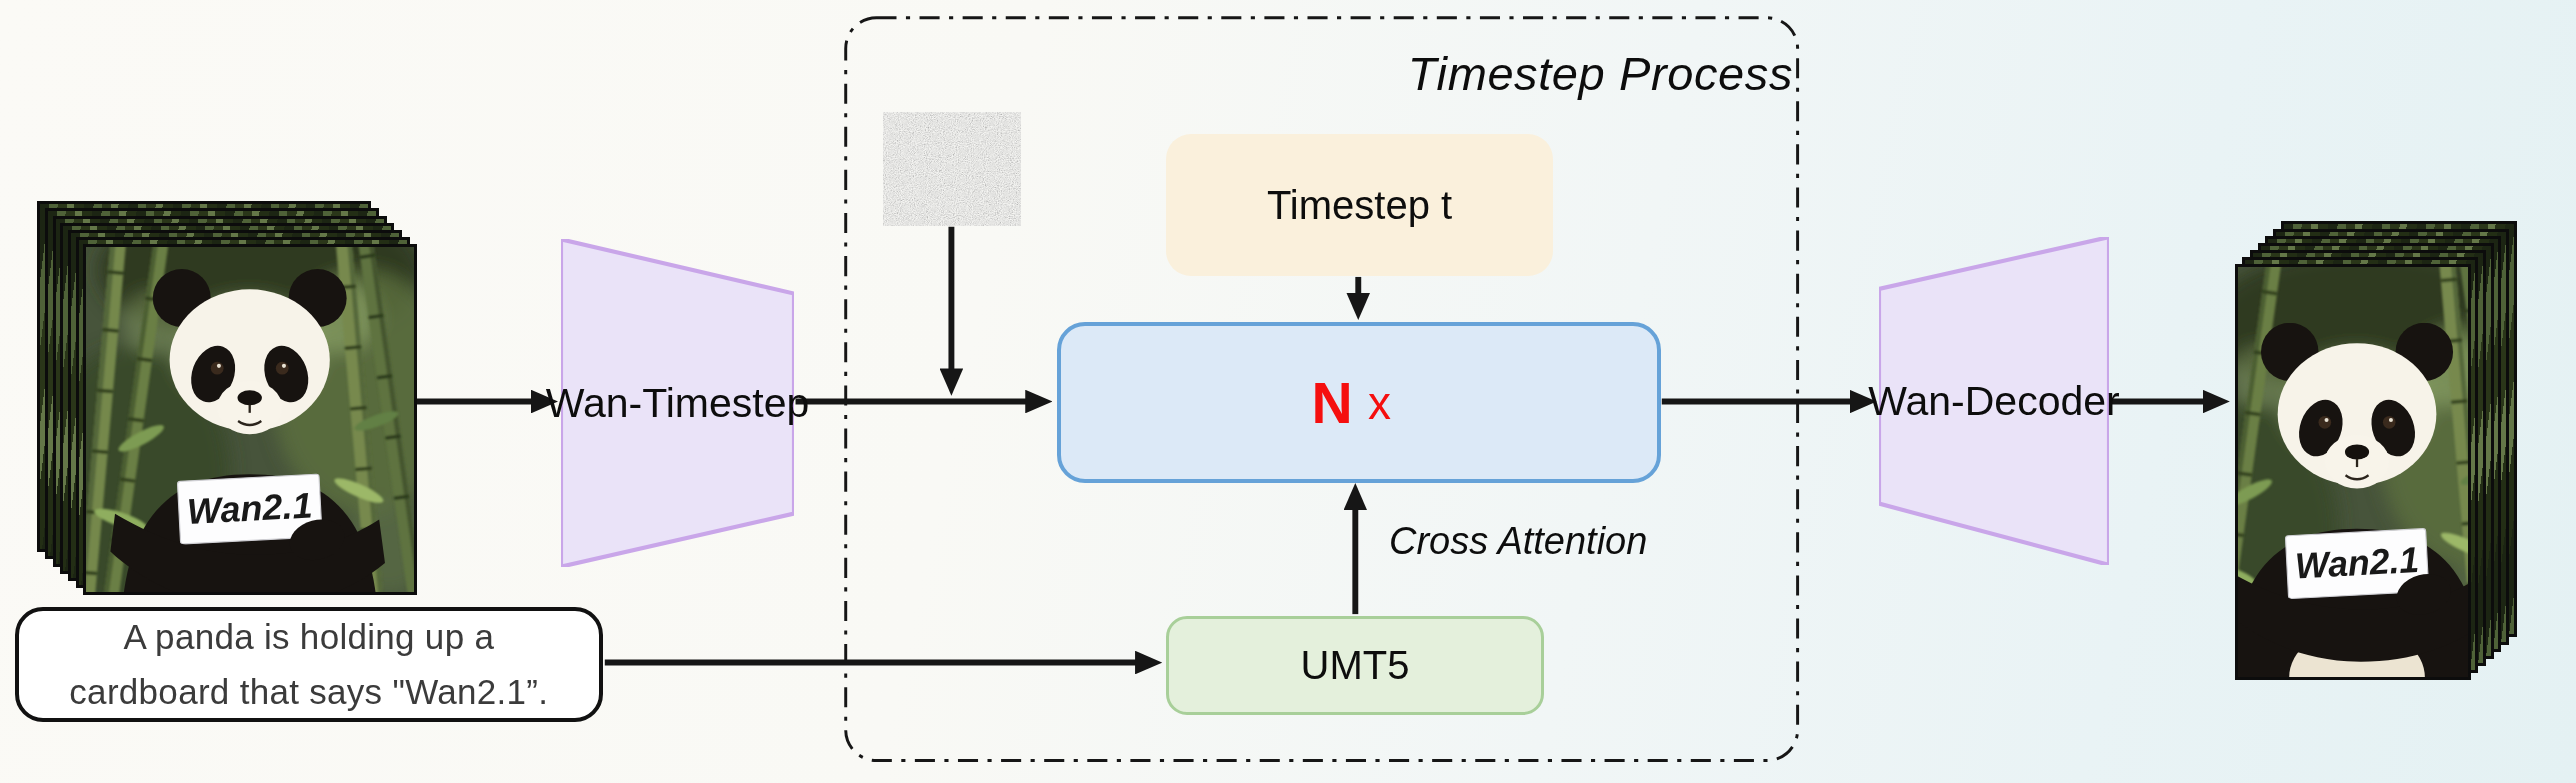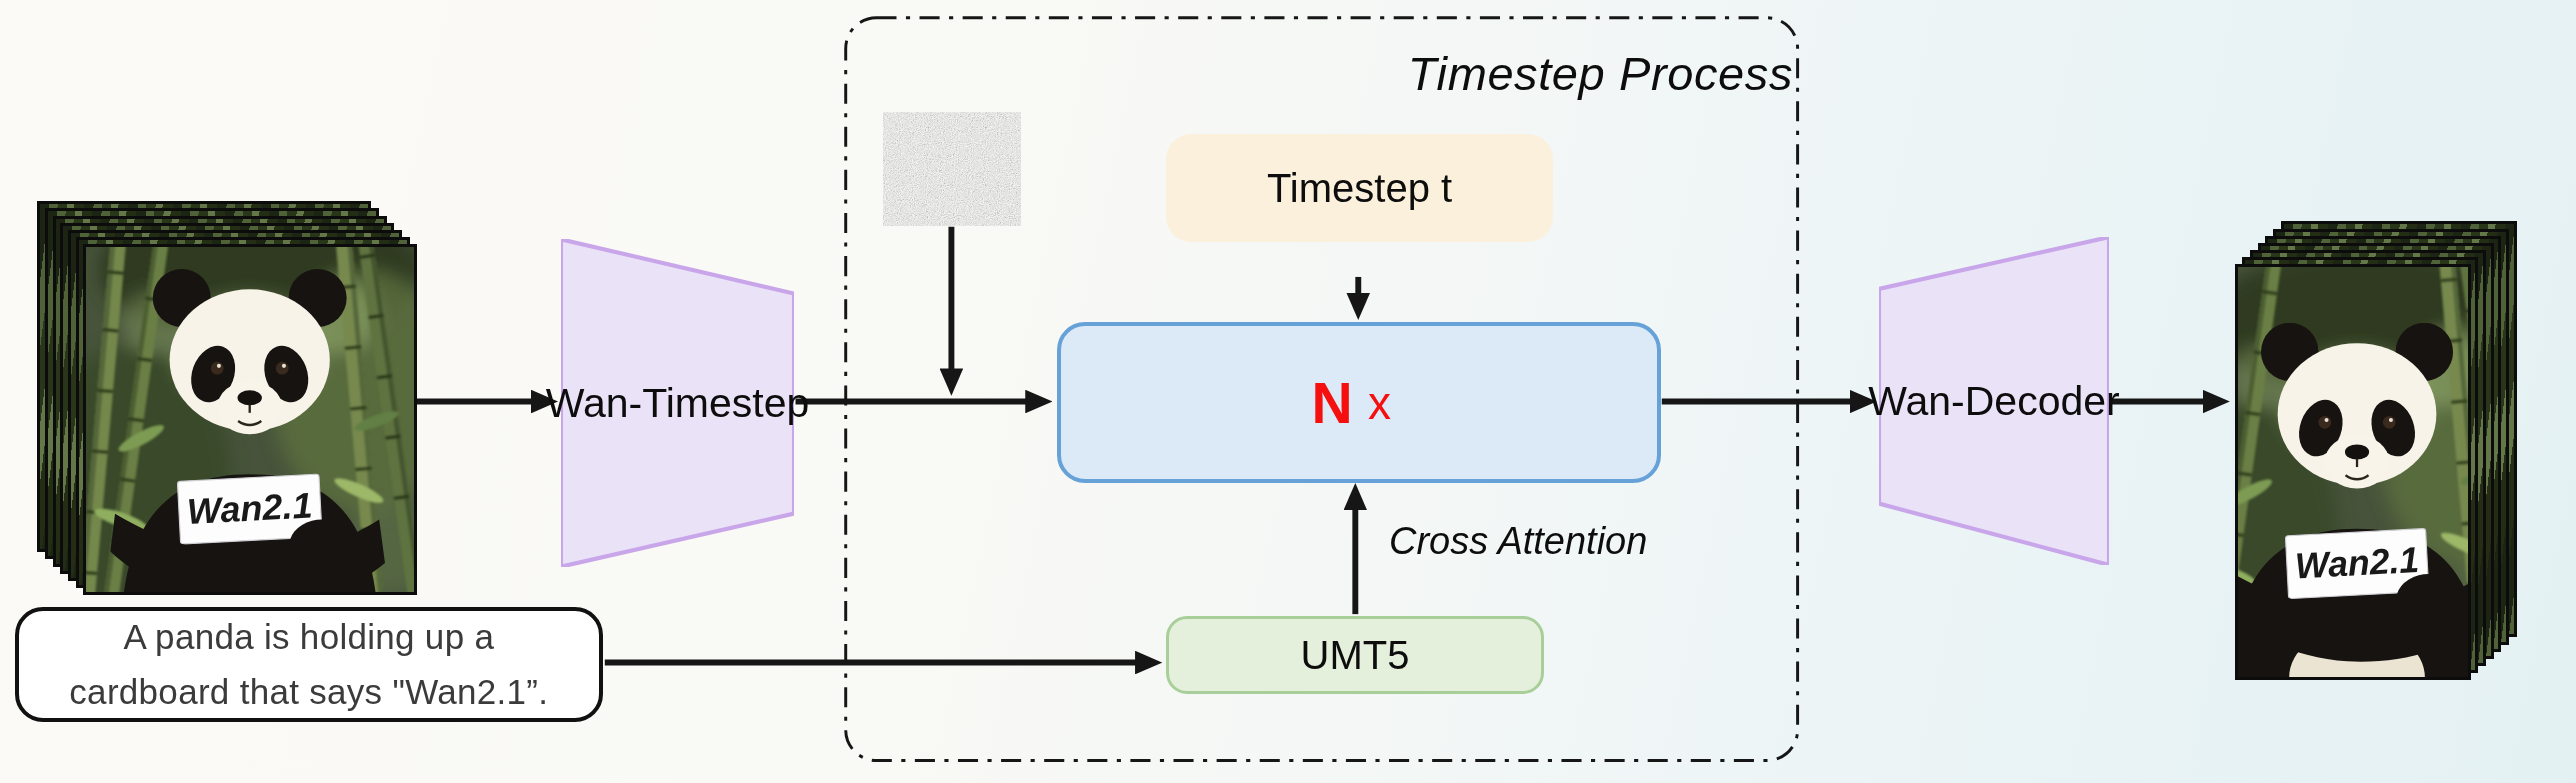--- a/index.html
+++ b/index.html
@@ -203,32 +203,32 @@
   </div>
 
   <div class="dp-label" style="left:1406px; top:46px; width:387px;">Timestep Process</div>
 
   <div class="abs" style="left:883px; top:112px;">
     <svg width="138" height="114" viewBox="0 0 233 193">
         <rect width="233" height="193" fill="#8a8a8a" filter="url(#noiseF)"></rect>
       </svg>
   </div>
 
-  <div class="node timestep abs" style="left:1166px; top:134px; width:387px; height:108px;">
+  <div class="node timestep abs" style="left:1166px; top:134px; width:387px; height:142px;">
     <span>Timestep t</span>
   </div>
 
   <div class="node dit abs" style="left:1057px; top:322px; width:604px; height:161px;">
     <span class="n">N</span>
     <span class="x">x</span>
   </div>
 
   <div class="cross-label" style="left:1389px; top:520px;">Cross Attention</div>
 
-  <div class="node umt5 abs" style="left:1166px; top:616px; width:378px; height:78px;">
+  <div class="node umt5 abs" style="left:1166px; top:616px; width:378px; height:99px;">
     <span>UMT5</span>
   </div>
 
   <div class="trap" style="left:1879px; top:237px; width:230px; height:328px;">
     <svg width="230" height="328" viewBox="0 0 390 556">
       <polygon points="0,88 390,0 390,556 0,452" fill="#eae3f8" stroke="#c9a6e9" stroke-width="7"></polygon>
     </svg>
     <div class="lbl">
       <span>Wan-</span>
       <span>Decoder</span>

